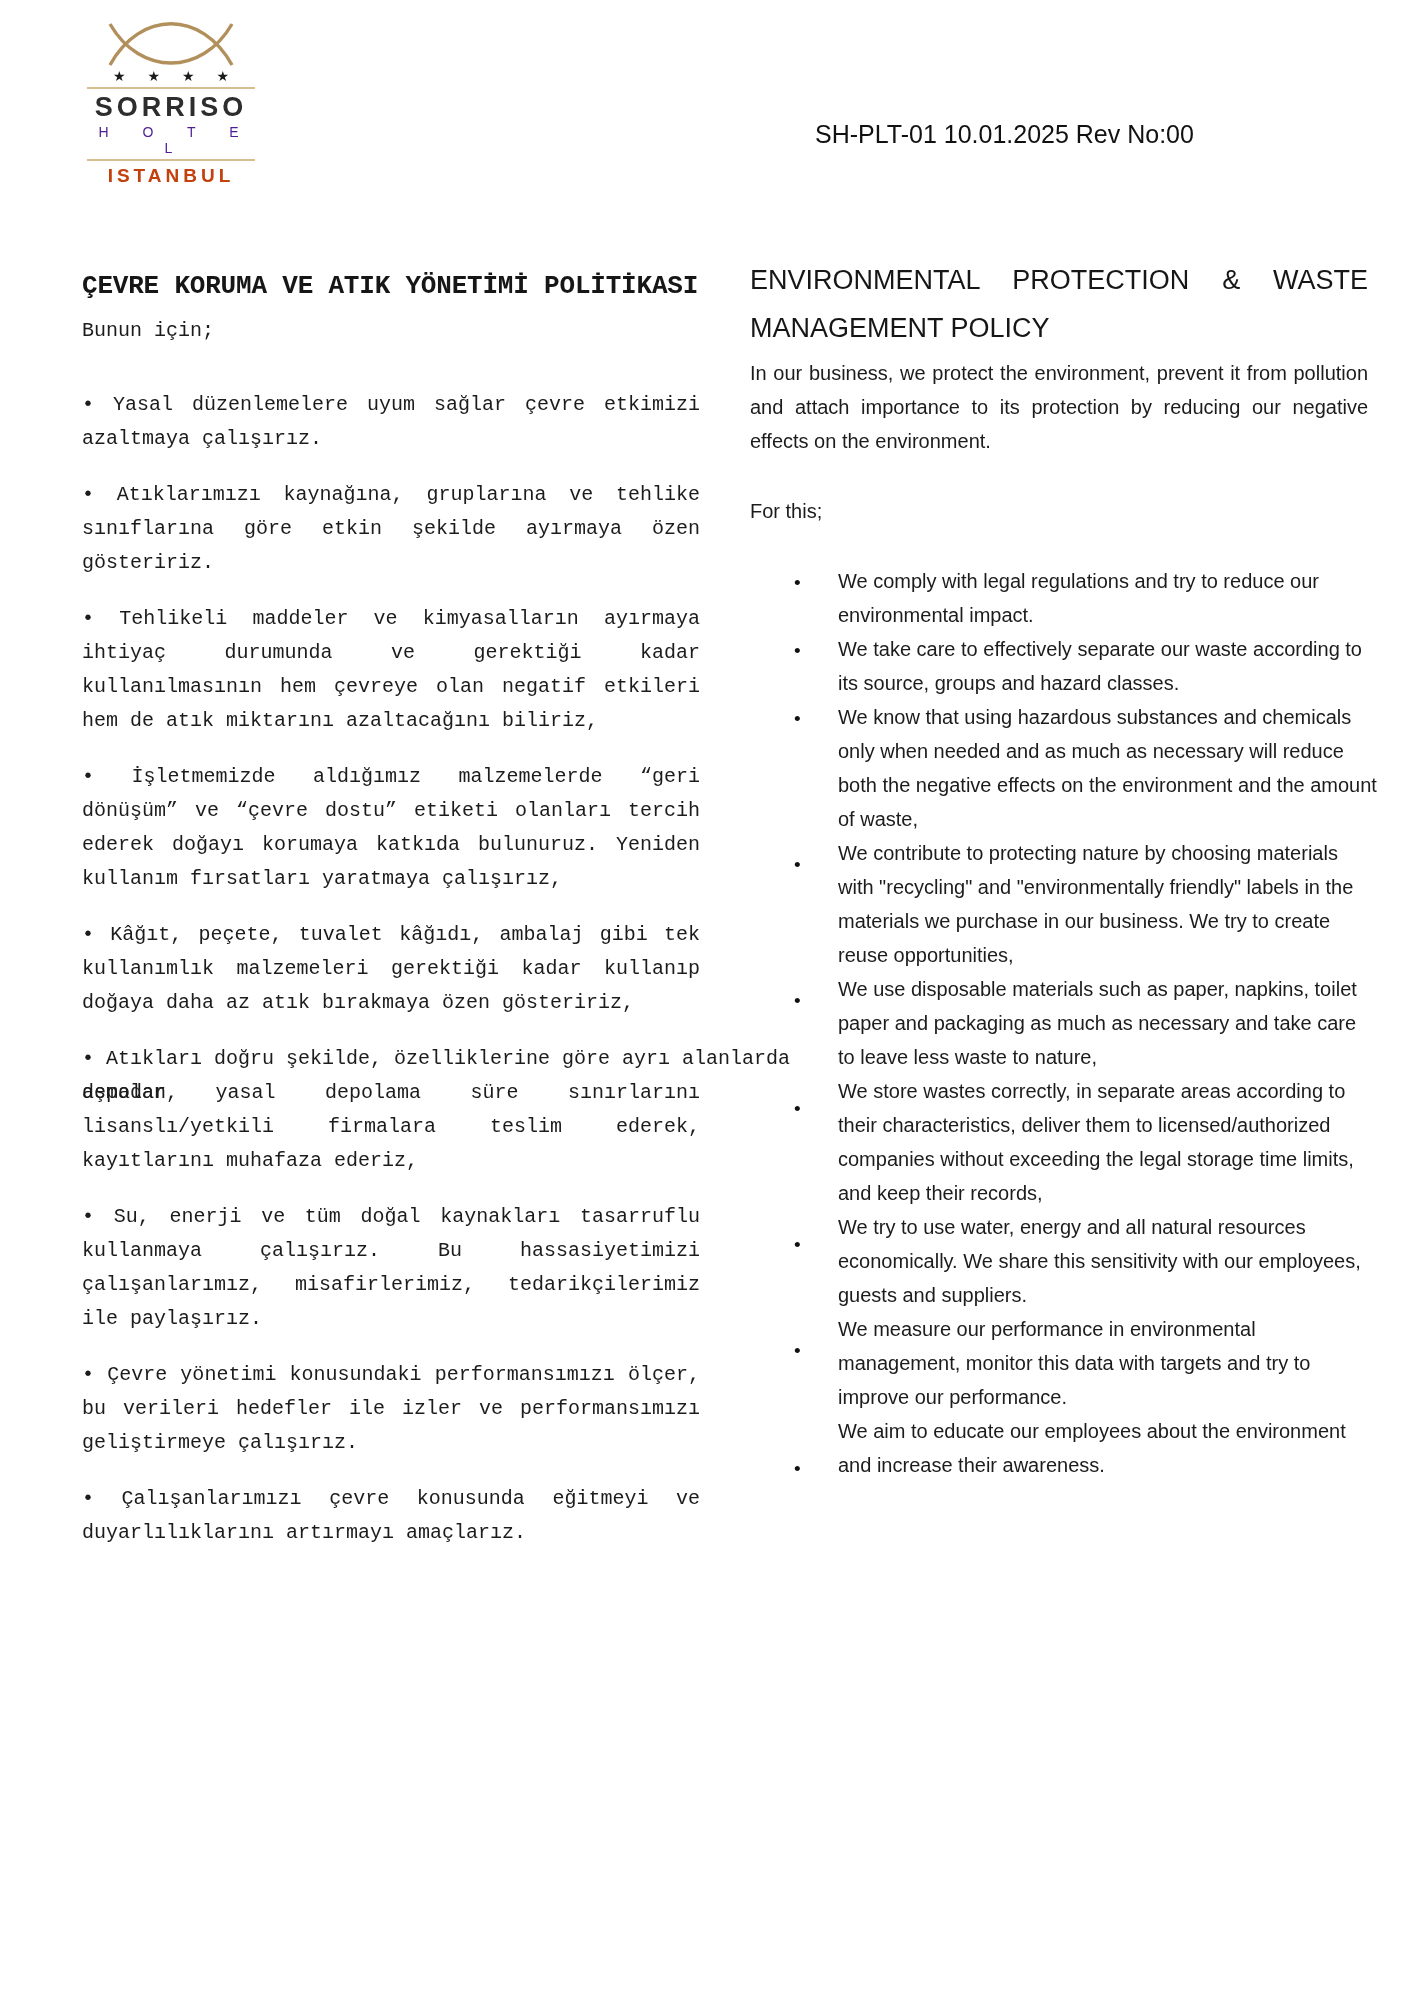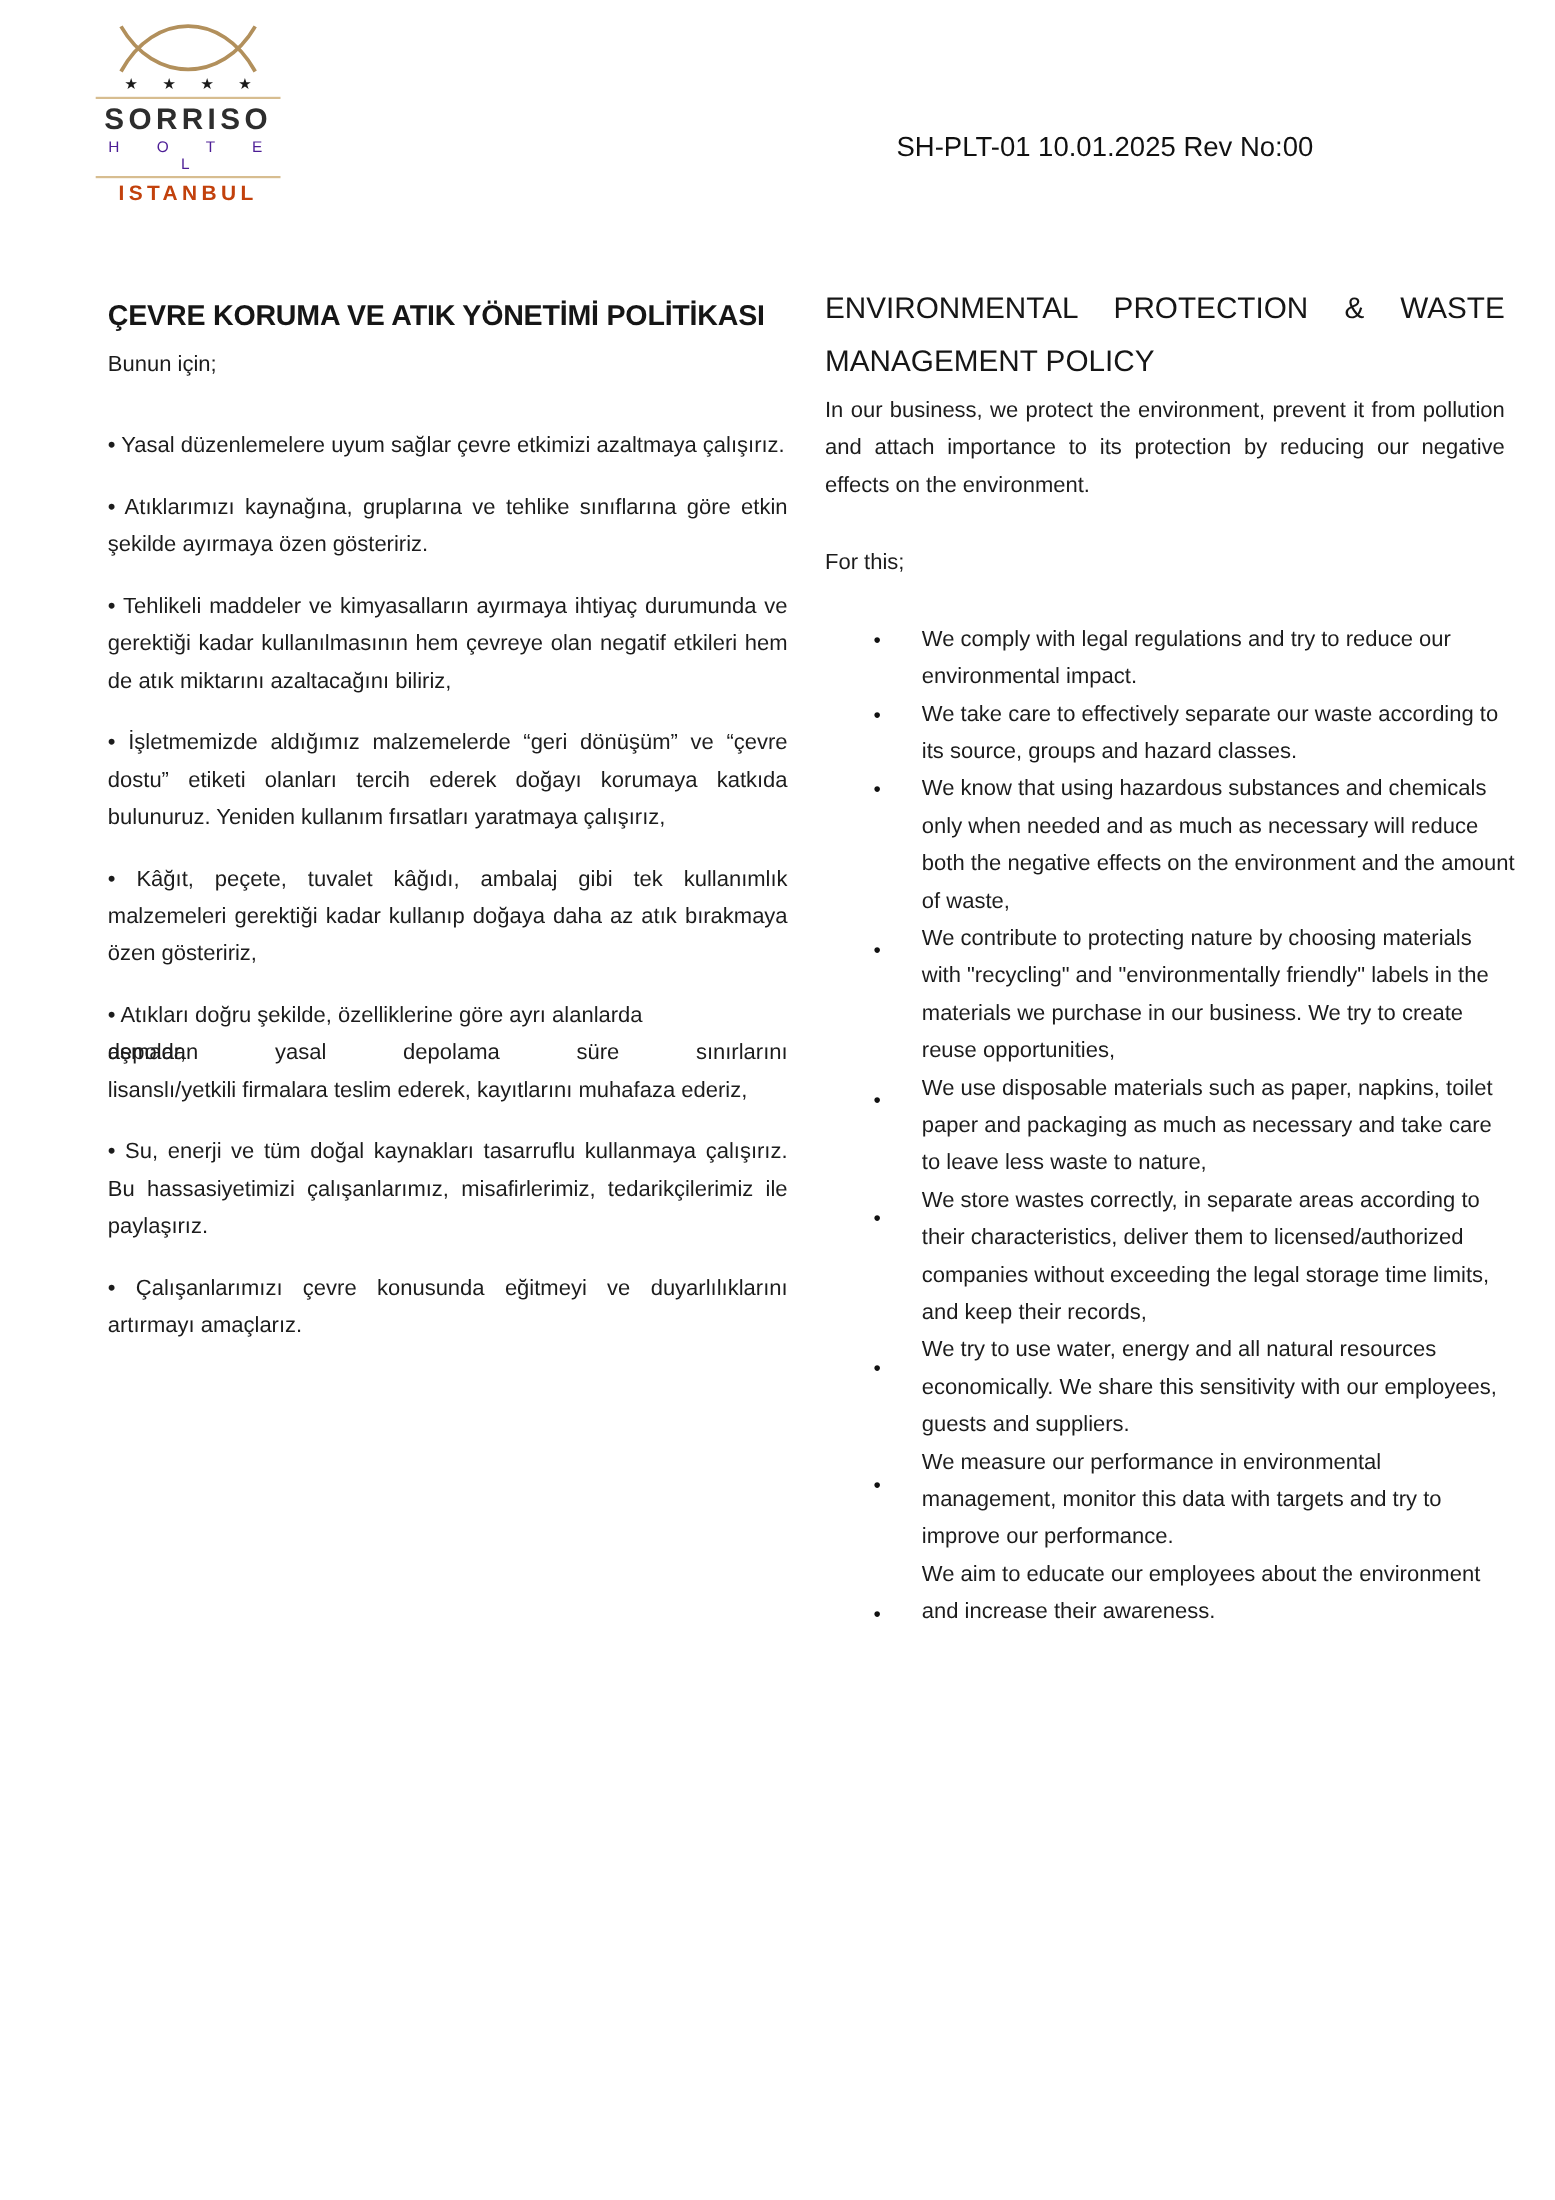--- a/index.html
+++ b/index.html
@@ -72,21 +72,21 @@
     color: #111111;
   }
 
   
   .col {
     position: absolute;
     width: 618px;
     font-size: 20px;
     line-height: 34px;
   }
-  .col-tr { left: 98px; top: 268px; }
+  .col-tr { left: 82px; top: 268px; font-family: Liberation Mono, monospace; }
   .col-en { left: 750px; top: 256px; }
 
   .t-title {
     font-size: 26px;
     font-weight: 700;
     white-space: nowrap;
     letter-spacing: -0.2px;
     line-height: 36px;
     margin-bottom: 10px;
     color: #161616;
@@ -173,20 +173,21 @@
 
     <div class="overlap-block">
       <div class="overlap-line1">• Atıkları doğru şekilde, özelliklerine göre ayrı alanlarda</div>
       <div class="overlap-line2">
         <span class="overlap-under">depolar,</span><span>aşmadan</span> <span>yasal depolama süre sınırlarını</span>
       </div>
       <div class="overlap-line3">lisanslı/yetkili firmalara teslim ederek, kayıtlarını muhafaza ederiz,</div>
     </div>
 
     <p class="t-para">• Su, enerji ve tüm doğal kaynakları tasarruflu kullanmaya çalışırız. Bu hassasiyetimizi çalışanlarımız, misafirlerimiz, tedarikçilerimiz ile paylaşırız.</p>
+    <p class="t-para">• Çevre yönetimi konusundaki performansımızı ölçer, bu verileri hedefler ile izler ve performansımızı geliştirmeye çalışırız.</p>
     <p class="t-para">• Çalışanlarımızı çevre konusunda eğitmeyi ve duyarlılıklarını artırmayı amaçlarız.</p>
   </div>
 
   <div class="col col-en">
     <div class="e-title">ENVIRONMENTAL PROTECTION &amp; WASTE MANAGEMENT POLICY</div>
     <p class="e-intro">In our business, we protect the environment, prevent it from pollution and attach importance to its protection by reducing our negative effects on the environment.</p>
     <p class="e-lead">For this;</p>
 
     <ul class="e-list">
       <li class="e-item d1">

